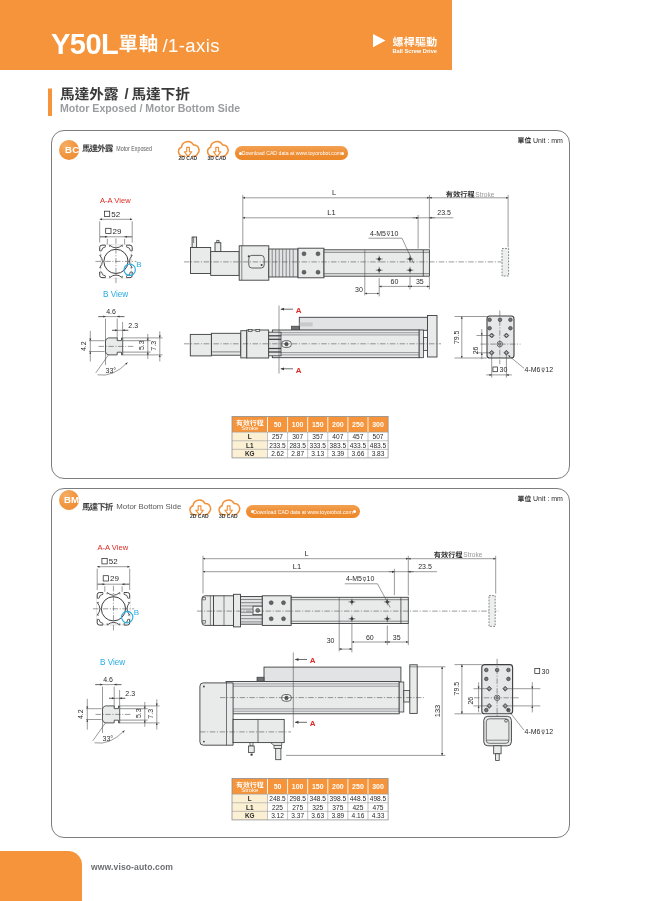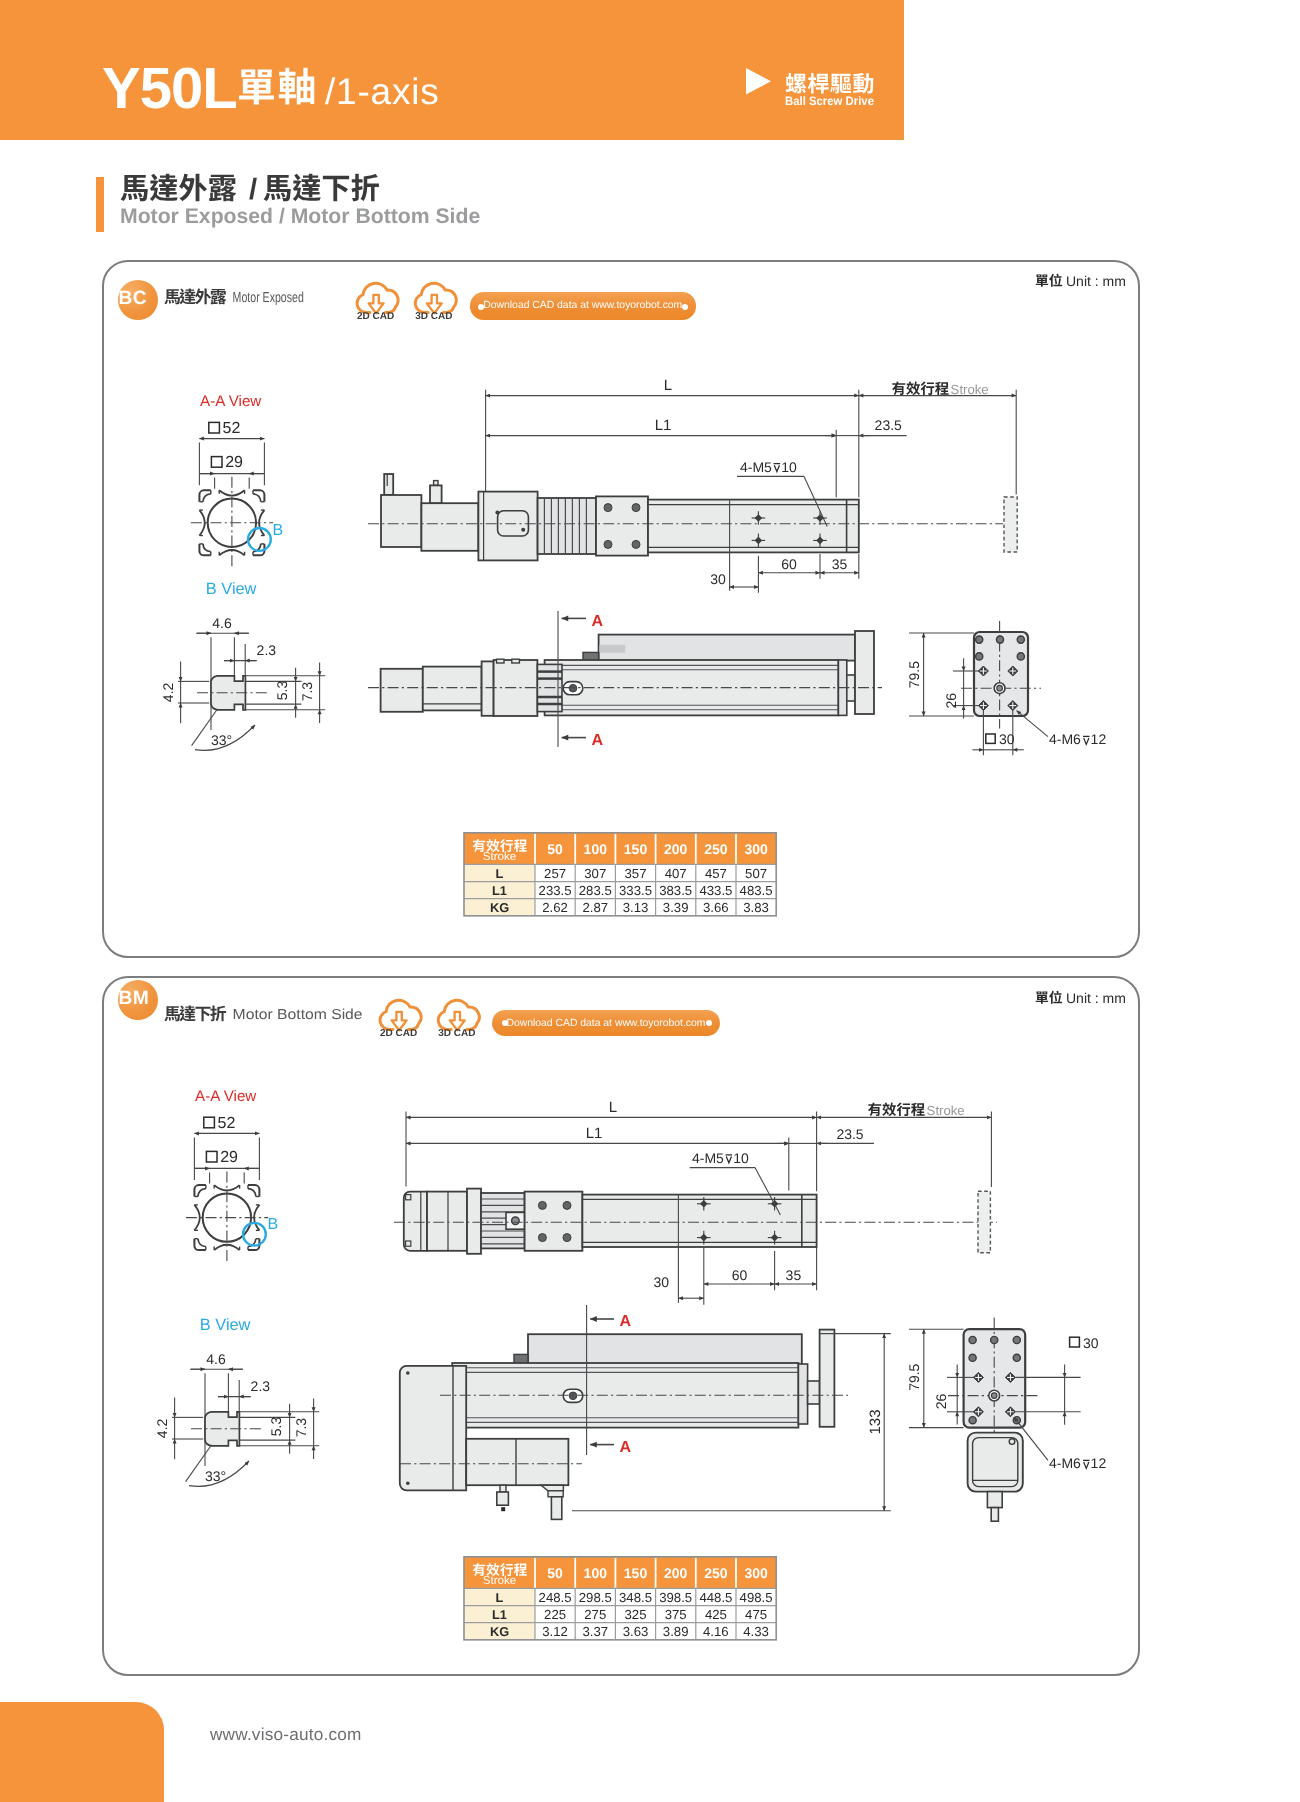--- a/index.html
+++ b/index.html
@@ -1,25 +1,25 @@
 <!DOCTYPE html>
 <html><head><meta charset="utf-8"><style>
 *{margin:0;padding:0;box-sizing:border-box}
 html,body{width:650px;height:901px;background:#fff;font-family:"Liberation Sans",sans-serif}
 #pg{position:relative;width:650px;height:901px;background:#fff;overflow:hidden}
 .abs{position:absolute}
 #banner{left:0;top:0;width:452px;height:70px;background:#F5943A}
 .panel{left:51px;width:519px;border:1.1px solid #7c7d7f;border-radius:13px;background:#fff}
 #p1{top:129.5px;height:349px}
 #p2{top:487.5px;height:350.5px}
-.badge{width:20px;height:20px;border-radius:50%;background:radial-gradient(circle at 32% 28%,#F6AE64 0%,#F0943E 55%,#ED8A2D 100%);color:#fff;font-size:9.6px;font-weight:700;text-align:left;line-height:20.5px;letter-spacing:0.2px}
+.badge{width:20px;height:20px;border-radius:50%;background:radial-gradient(circle at 32% 28%,#F6AE64 0%,#F0943E 55%,#ED8A2D 100%);color:#fff;font-size:9.6px;font-weight:700;text-align:right;line-height:20.5px;letter-spacing:0.2px}
 .pill{height:13.5px;border-radius:6.8px;background:linear-gradient(180deg,#F3A152 0%,#EE8D33 55%,#EC8829 100%);color:#fff;font-size:5.2px;line-height:14.2px;text-align:center;white-space:nowrap}
 .pdot{width:3.2px;height:3.2px;border-radius:50%;background:#fff;top:5.2px}
 #ftab{left:0;top:851px;width:82px;height:50px;background:#F5943A;border-radius:0 14px 0 0}
-#furl{left:105px;top:862px;font-size:8.6px;font-weight:400;color:#6d6e71;letter-spacing:0.1px}
+#furl{left:91px;top:862px;font-size:8.6px;font-weight:700;color:#6d6e71;letter-spacing:0.1px}
 </style></head>
 <body>
 <div id="pg">
 <div id="banner" class="abs"></div>
 <div id="ftab" class="abs"></div>
 <div id="furl" class="abs">www.viso-auto.com</div>
 <div id="p1" class="panel abs"></div>
 <div id="p2" class="panel abs"></div>
 
 <div class="badge abs" style="left:59.3px;top:139.5px">BC</div>

